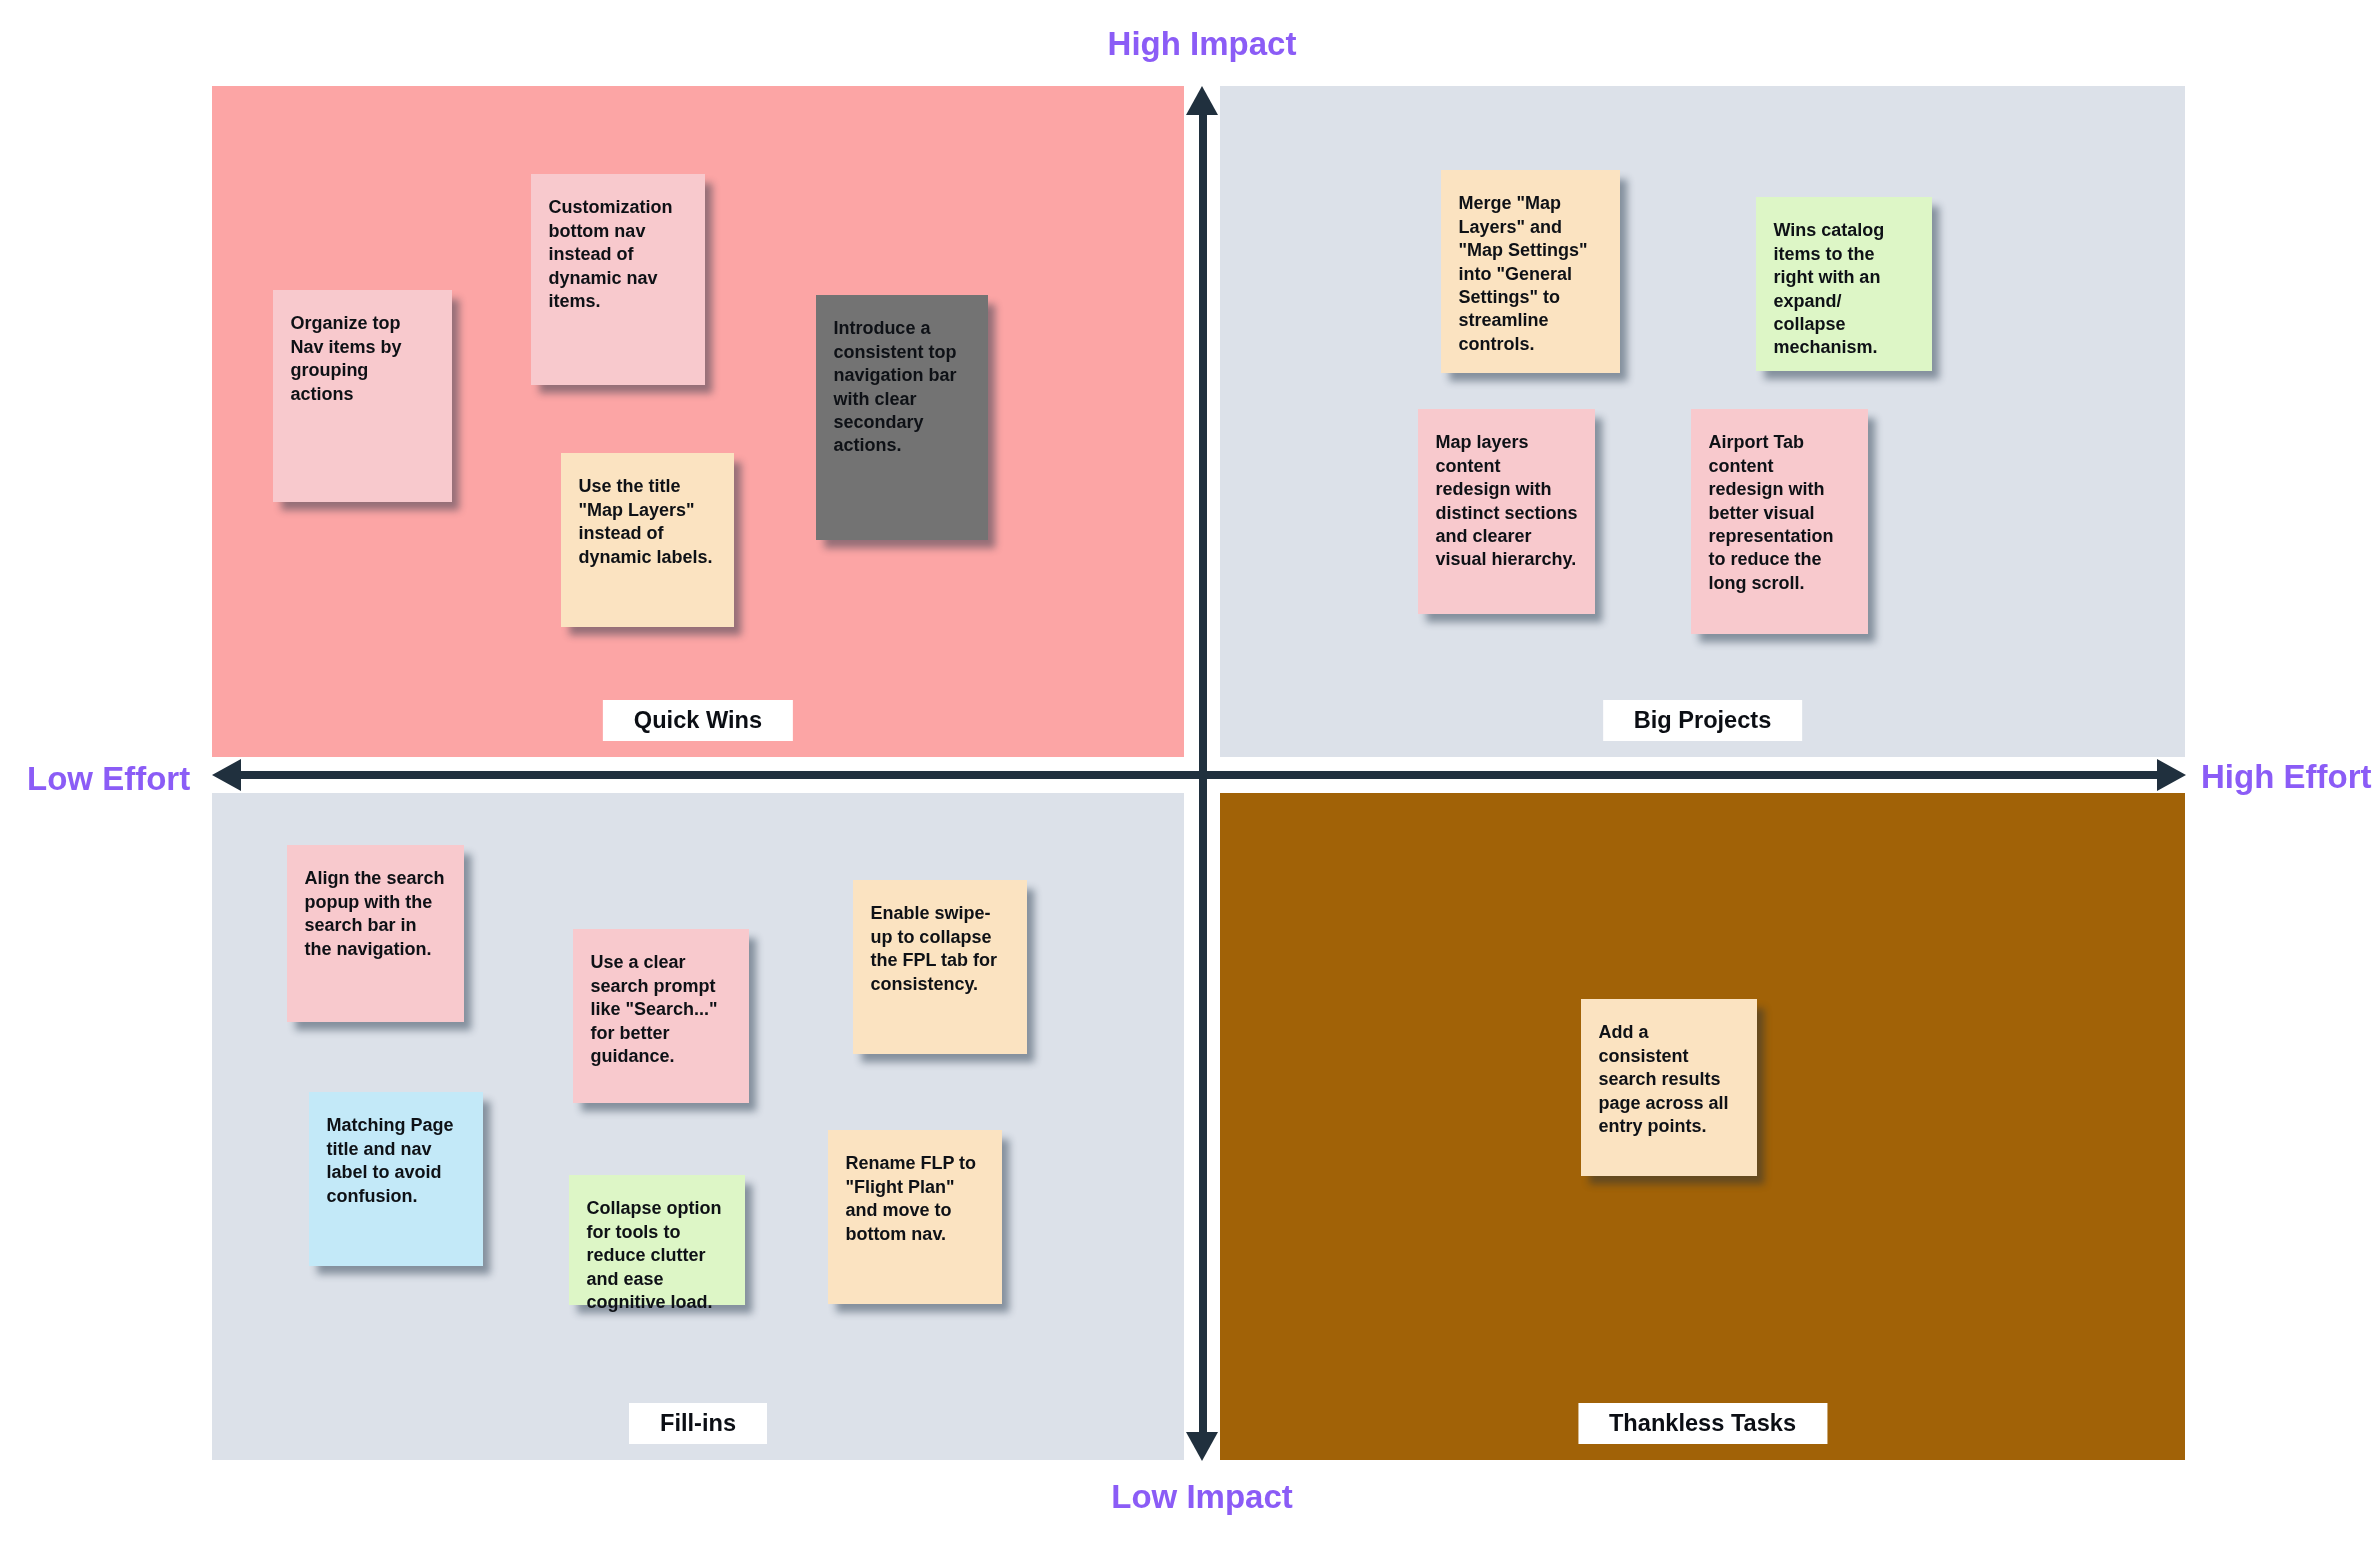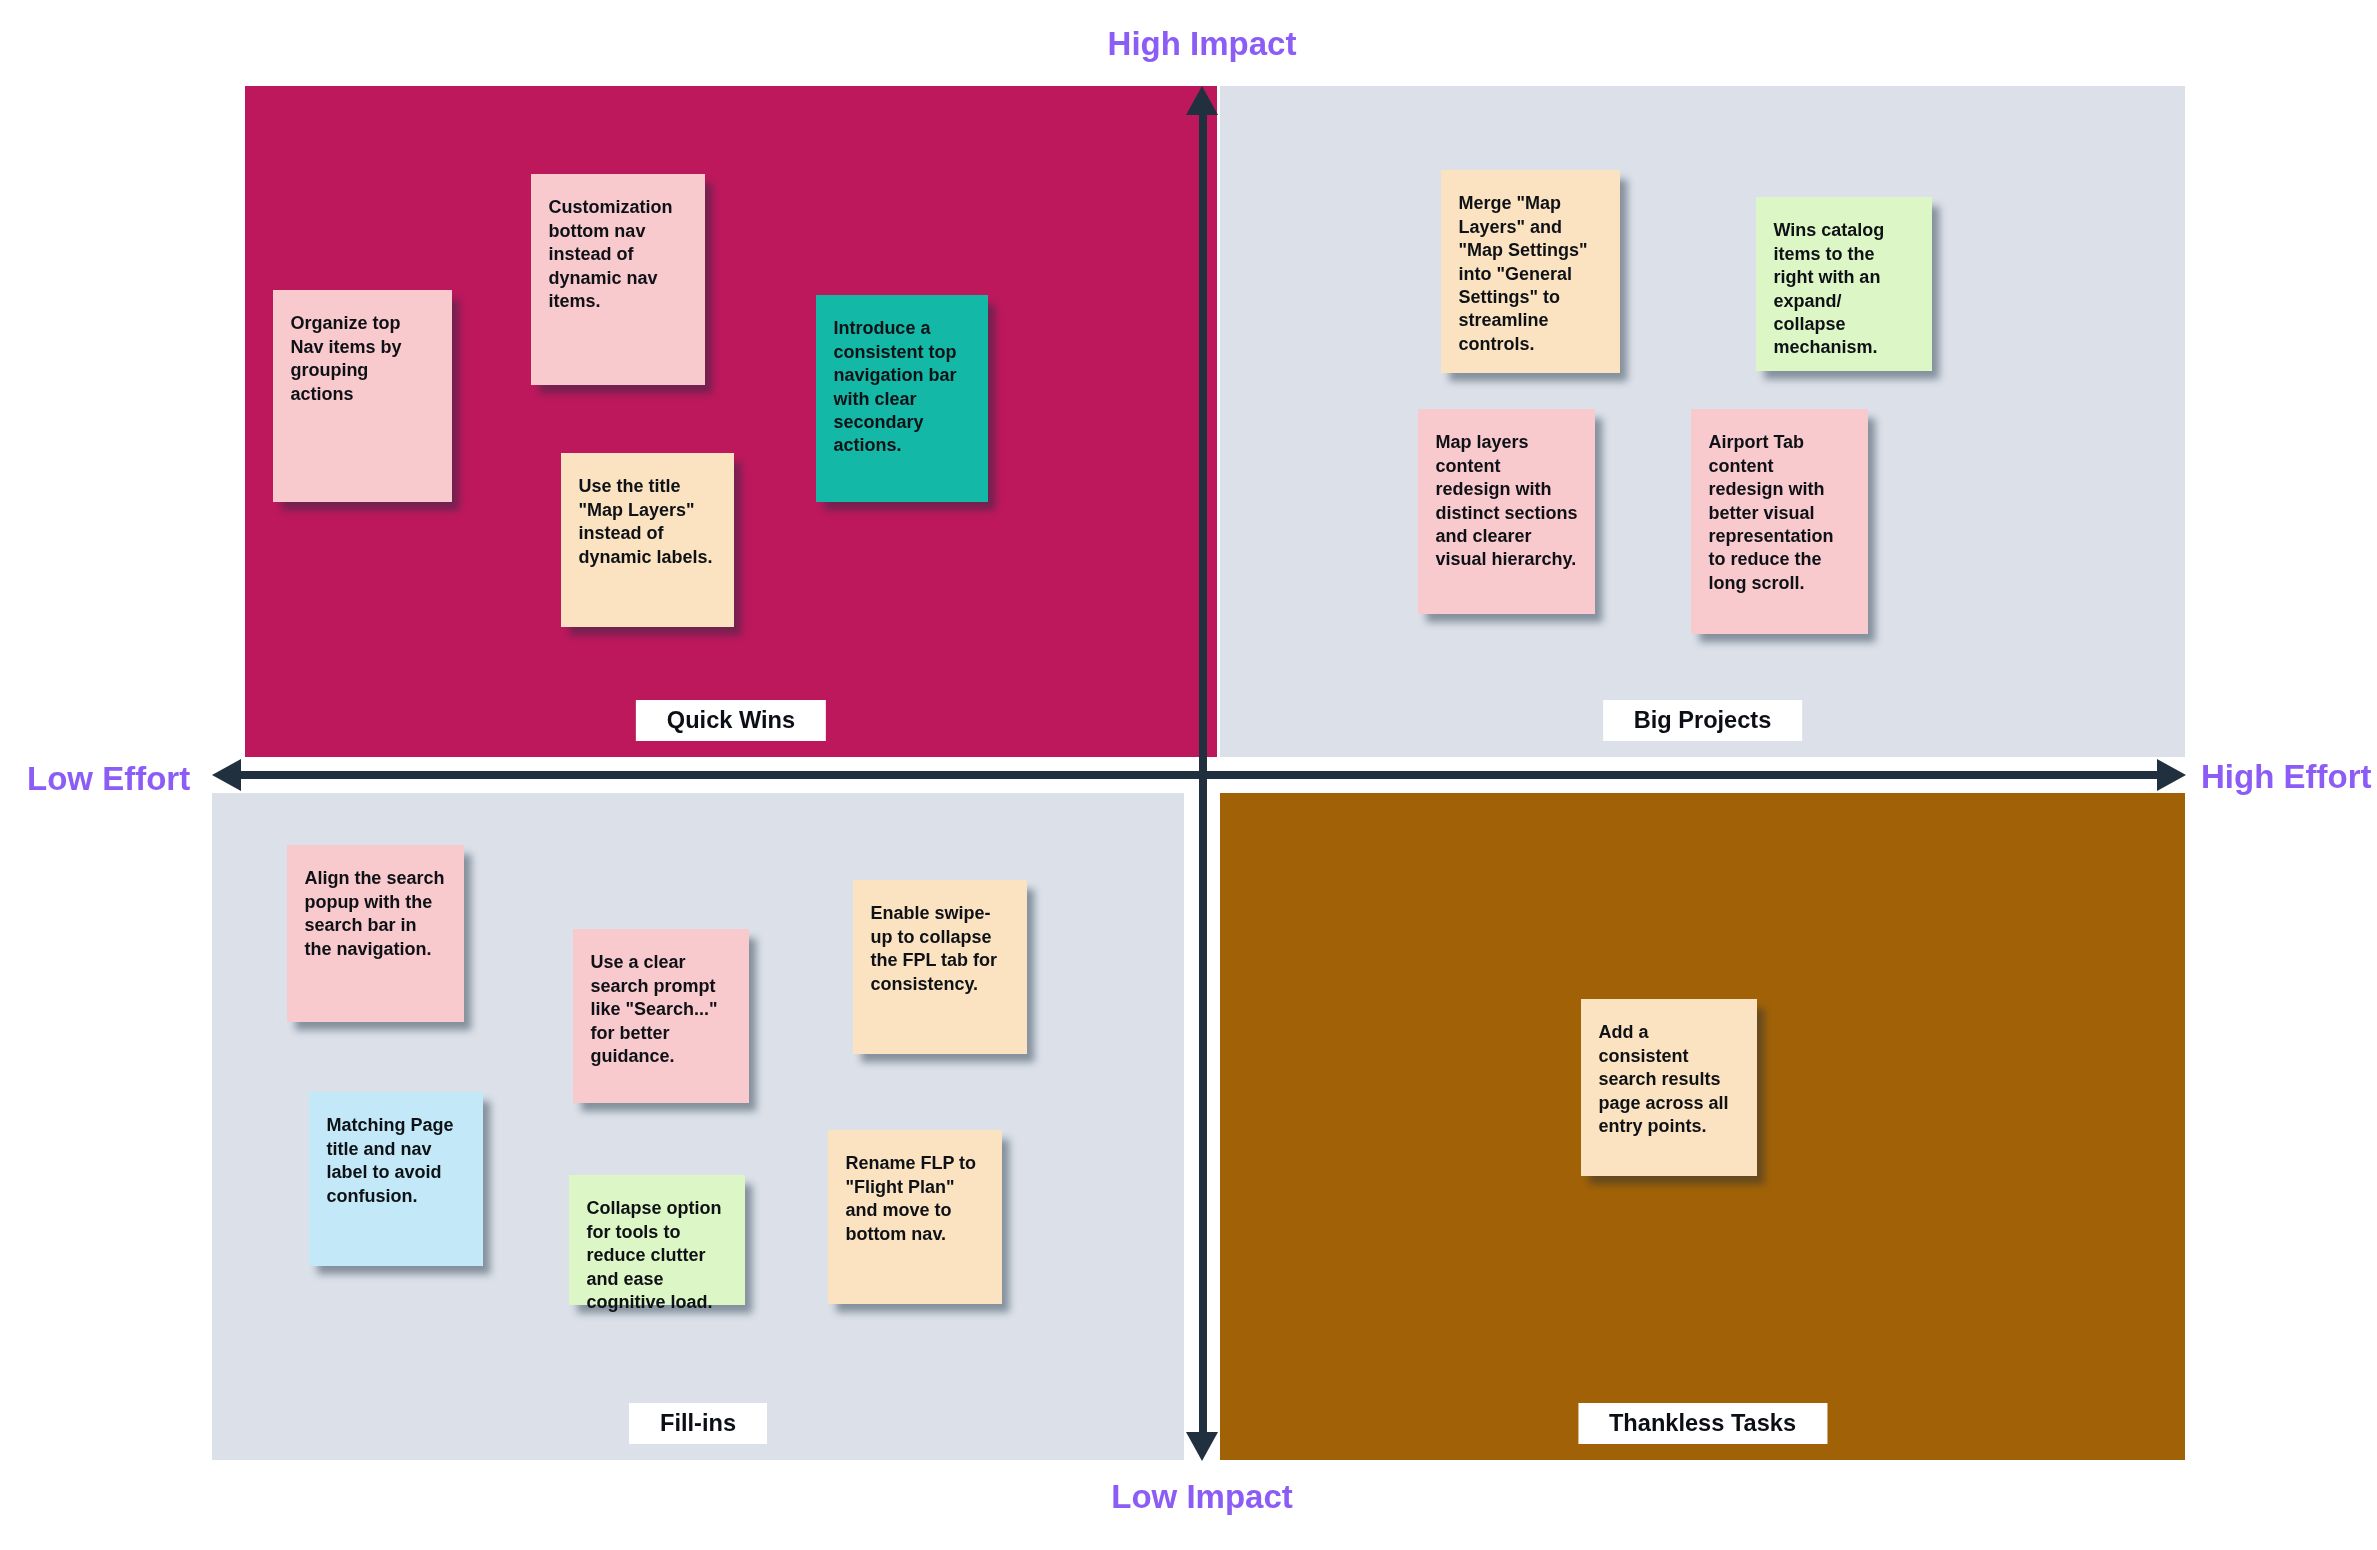--- a/index.html
+++ b/index.html
@@ -48,21 +48,21 @@
 <body>
 
 <div class="board">
 
   <div class="axis-label top">High Impact</div>
   <div class="axis-label bottom">Low Impact</div>
   <div class="axis-label leftside">Low Effort</div>
   <div class="axis-label rightside">High Effort</div>
 
   <div class="matrix">
-    <div class="quad tl" style="background: #be185d; margin-left: 33px;">
+    <div class="quad tl" style="background: #fca5a5;">
       <div class="quad-label">Quick Wins</div>
     </div>
     <div class="quad tr" style="background: rgb(220, 225, 233);">
       <div class="quad-label">Big Projects</div>
     </div>
     <div class="quad bl" style="background: rgb(220, 225, 233);">
       <div class="quad-label">Fill-ins</div>
     </div>
     <div class="quad br" style="background: #a16207;">
       <div class="quad-label">Thankless Tasks</div>
@@ -73,21 +73,21 @@
   <div class="shaft h"></div>
   <div class="head up"></div>
   <div class="head down"></div>
   <div class="head left"></div>
   <div class="head right"></div>
 
   <div id="notes-layer">
       <div class="note" style="left: 273px; top: 290px; width: 179px; height: 212px; background: rgb(248, 201, 205);">Organize top Nav items by grouping actions</div>
       <div class="note" style="left: 531px; top: 174px; width: 174px; height: 211px; background: rgb(248, 201, 205);">Customization bottom nav instead of dynamic nav items.</div>
       <div class="note" style="left: 561px; top: 453px; width: 173px; height: 174px; background: rgb(251, 227, 193);">Use the title "Map Layers" instead of dynamic labels.</div>
-      <div class="note" style="left: 816px; top: 295px; width: 172px; height: 207px; background: #14b8a6;">Introduce a consistent top navigation bar with clear secondary actions.</div>
+      <div class="note" style="left: 816px; top: 295px; width: 172px; height: 245px; background: #737373;">Introduce a consistent top navigation bar with clear secondary actions.</div>
       <div class="note" style="left: 1441px; top: 170px; width: 179px; height: 203px; background: rgb(251, 227, 193);">Merge "Map Layers" and "Map Settings" into "General Settings" to streamline controls.</div>
       <div class="note" style="left: 1756px; top: 197px; width: 176px; height: 174px; background: rgb(221, 246, 198);">Wins catalog items to the right with an expand/
 collapse mechanism.</div>
       <div class="note" style="left: 1418px; top: 409px; width: 177px; height: 205px; background: rgb(248, 201, 205);">Map layers content redesign with distinct sections and clearer visual hierarchy.</div>
       <div class="note" style="left: 1691px; top: 409px; width: 177px; height: 225px; background: rgb(248, 201, 205);">Airport Tab content redesign with better visual representation to reduce the long scroll.</div>
       <div class="note" style="left: 287px; top: 845px; width: 177px; height: 177px; background: rgb(248, 201, 205);">Align the search popup with the search bar in the navigation.</div>
       <div class="note" style="left: 573px; top: 929px; width: 176px; height: 174px; background: rgb(248, 201, 205);">Use a clear search prompt like "Search..." for better guidance.</div>
       <div class="note" style="left: 853px; top: 880px; width: 174px; height: 174px; background: rgb(251, 227, 193);">Enable swipe-up to collapse the FPL tab for consistency.</div>
       <div class="note" style="left: 309px; top: 1092px; width: 174px; height: 174px; background: rgb(195, 233, 248);">Matching Page title and nav label to avoid confusion.</div>
       <div class="note" style="left: 569px; top: 1175px; width: 176px; height: 130px; background: rgb(221, 246, 198);">Collapse option for tools to reduce clutter and ease cognitive load.</div>

